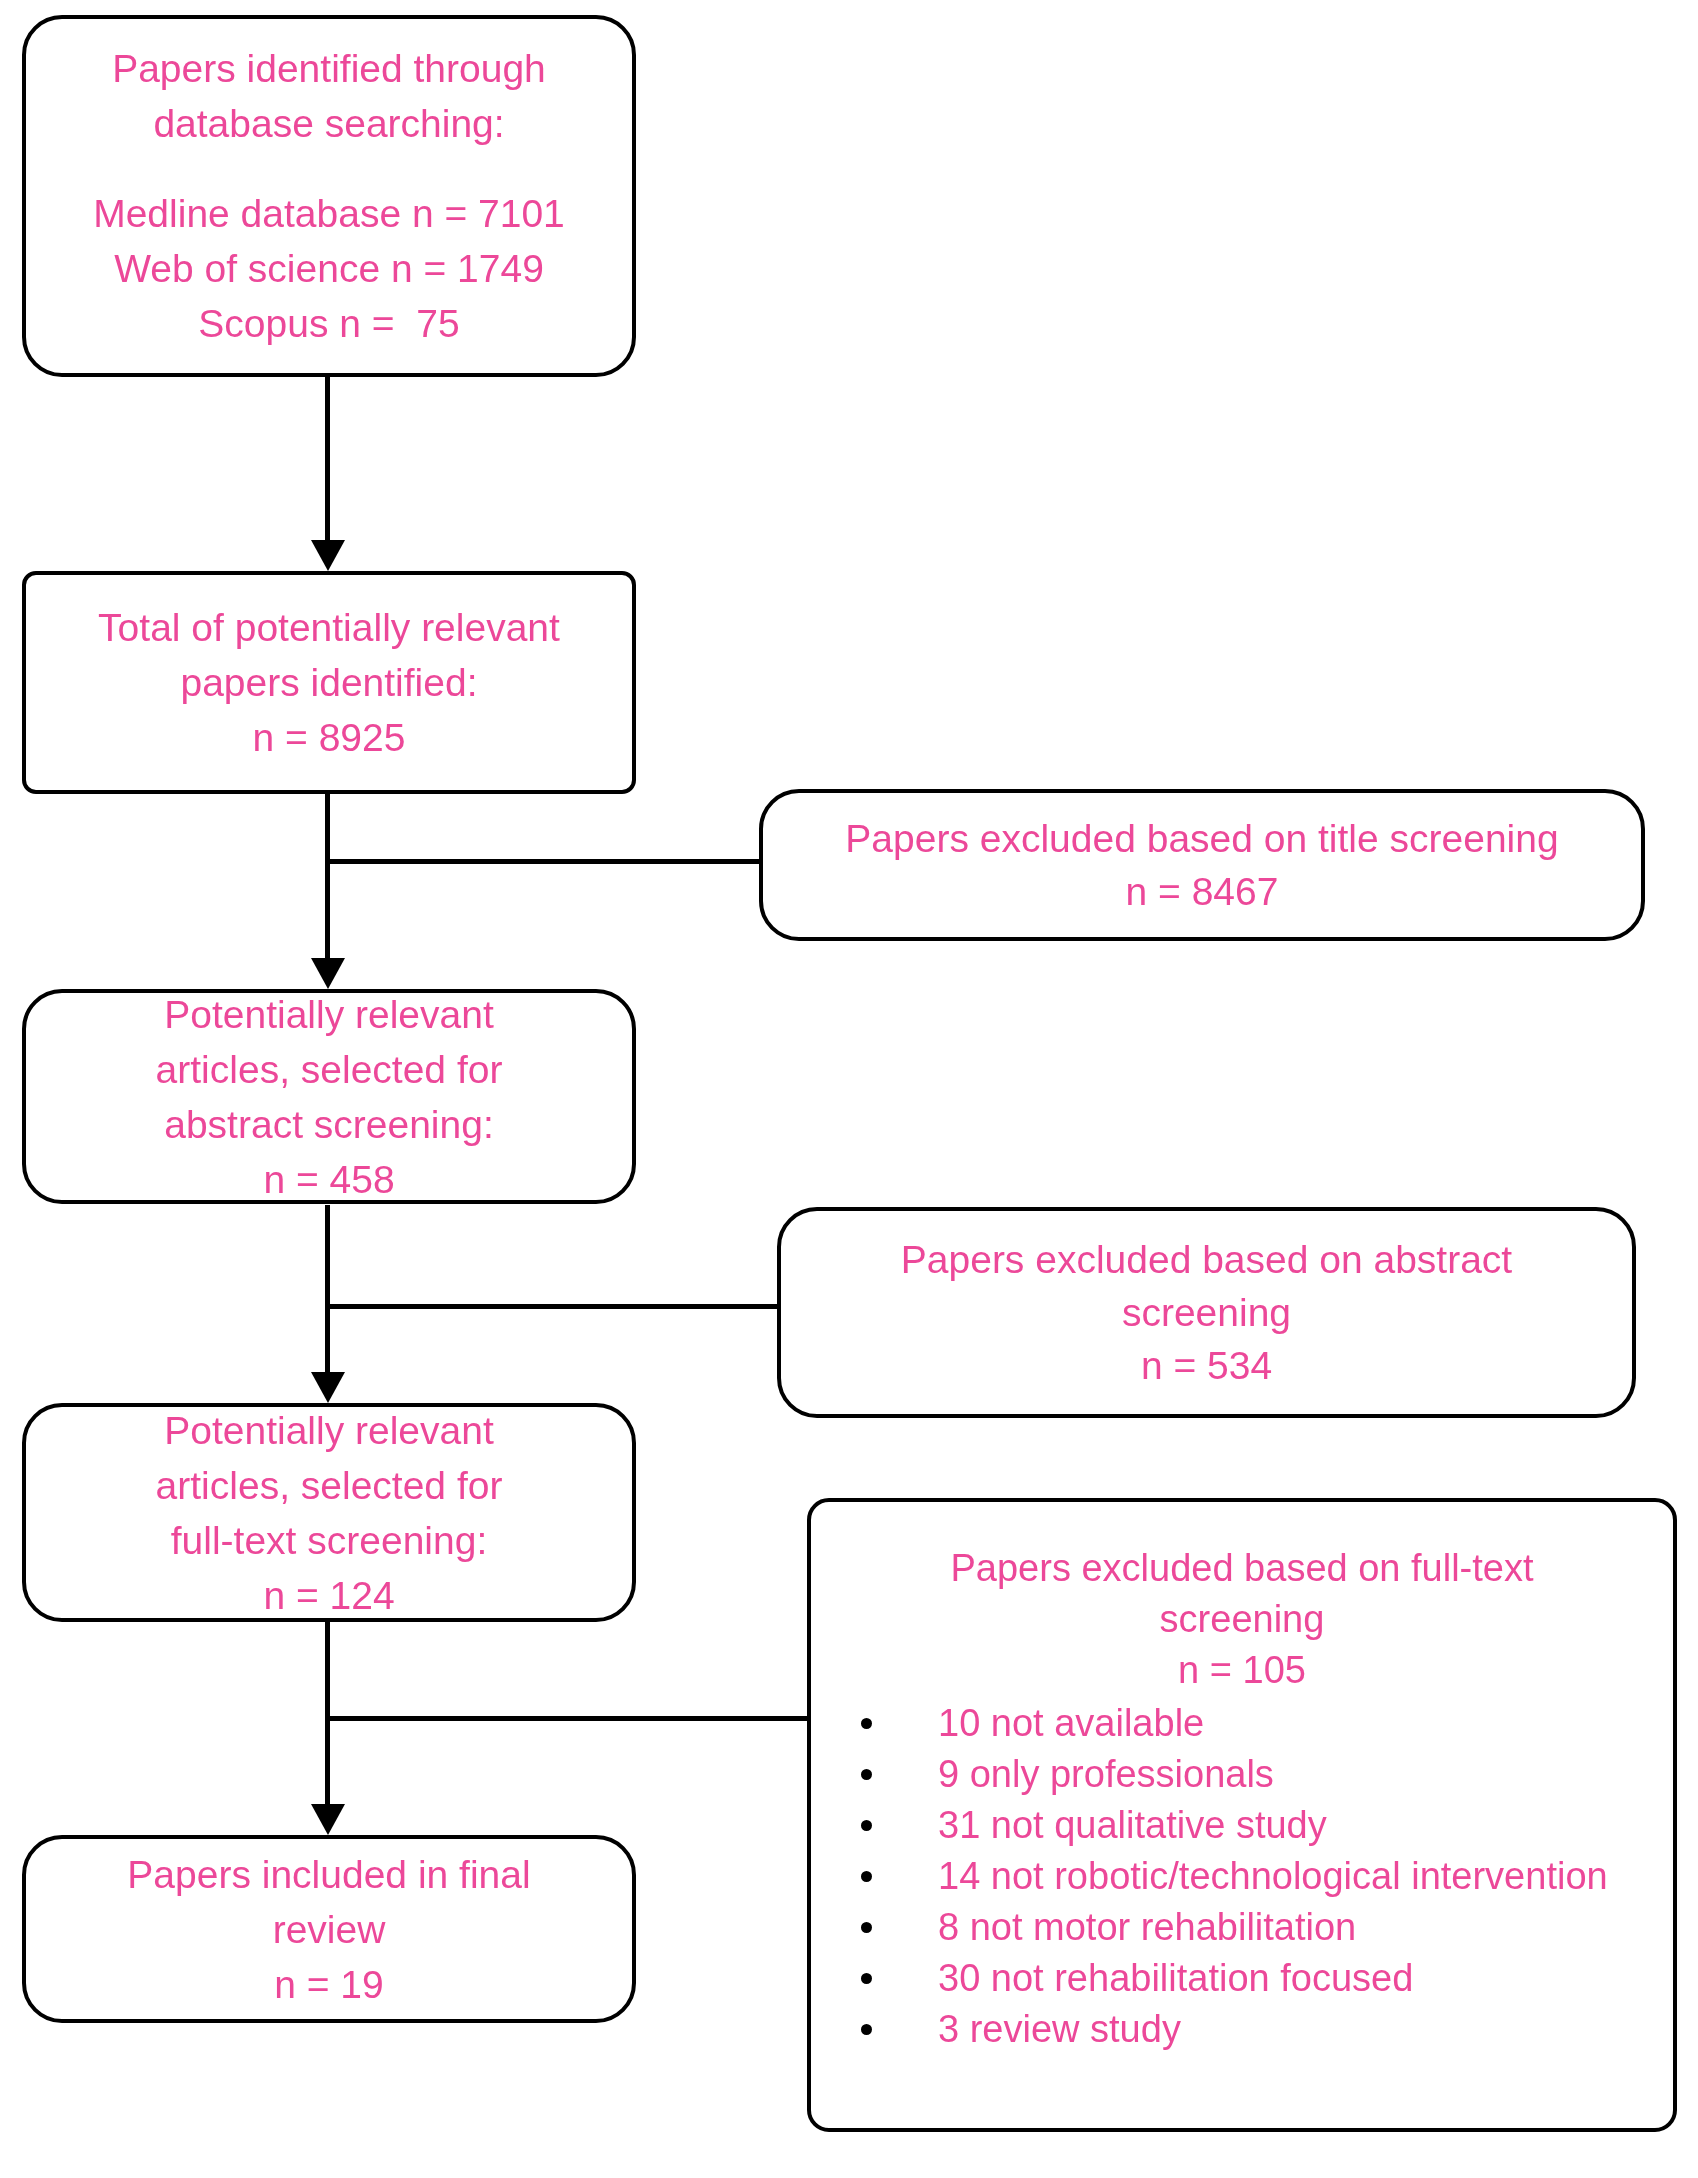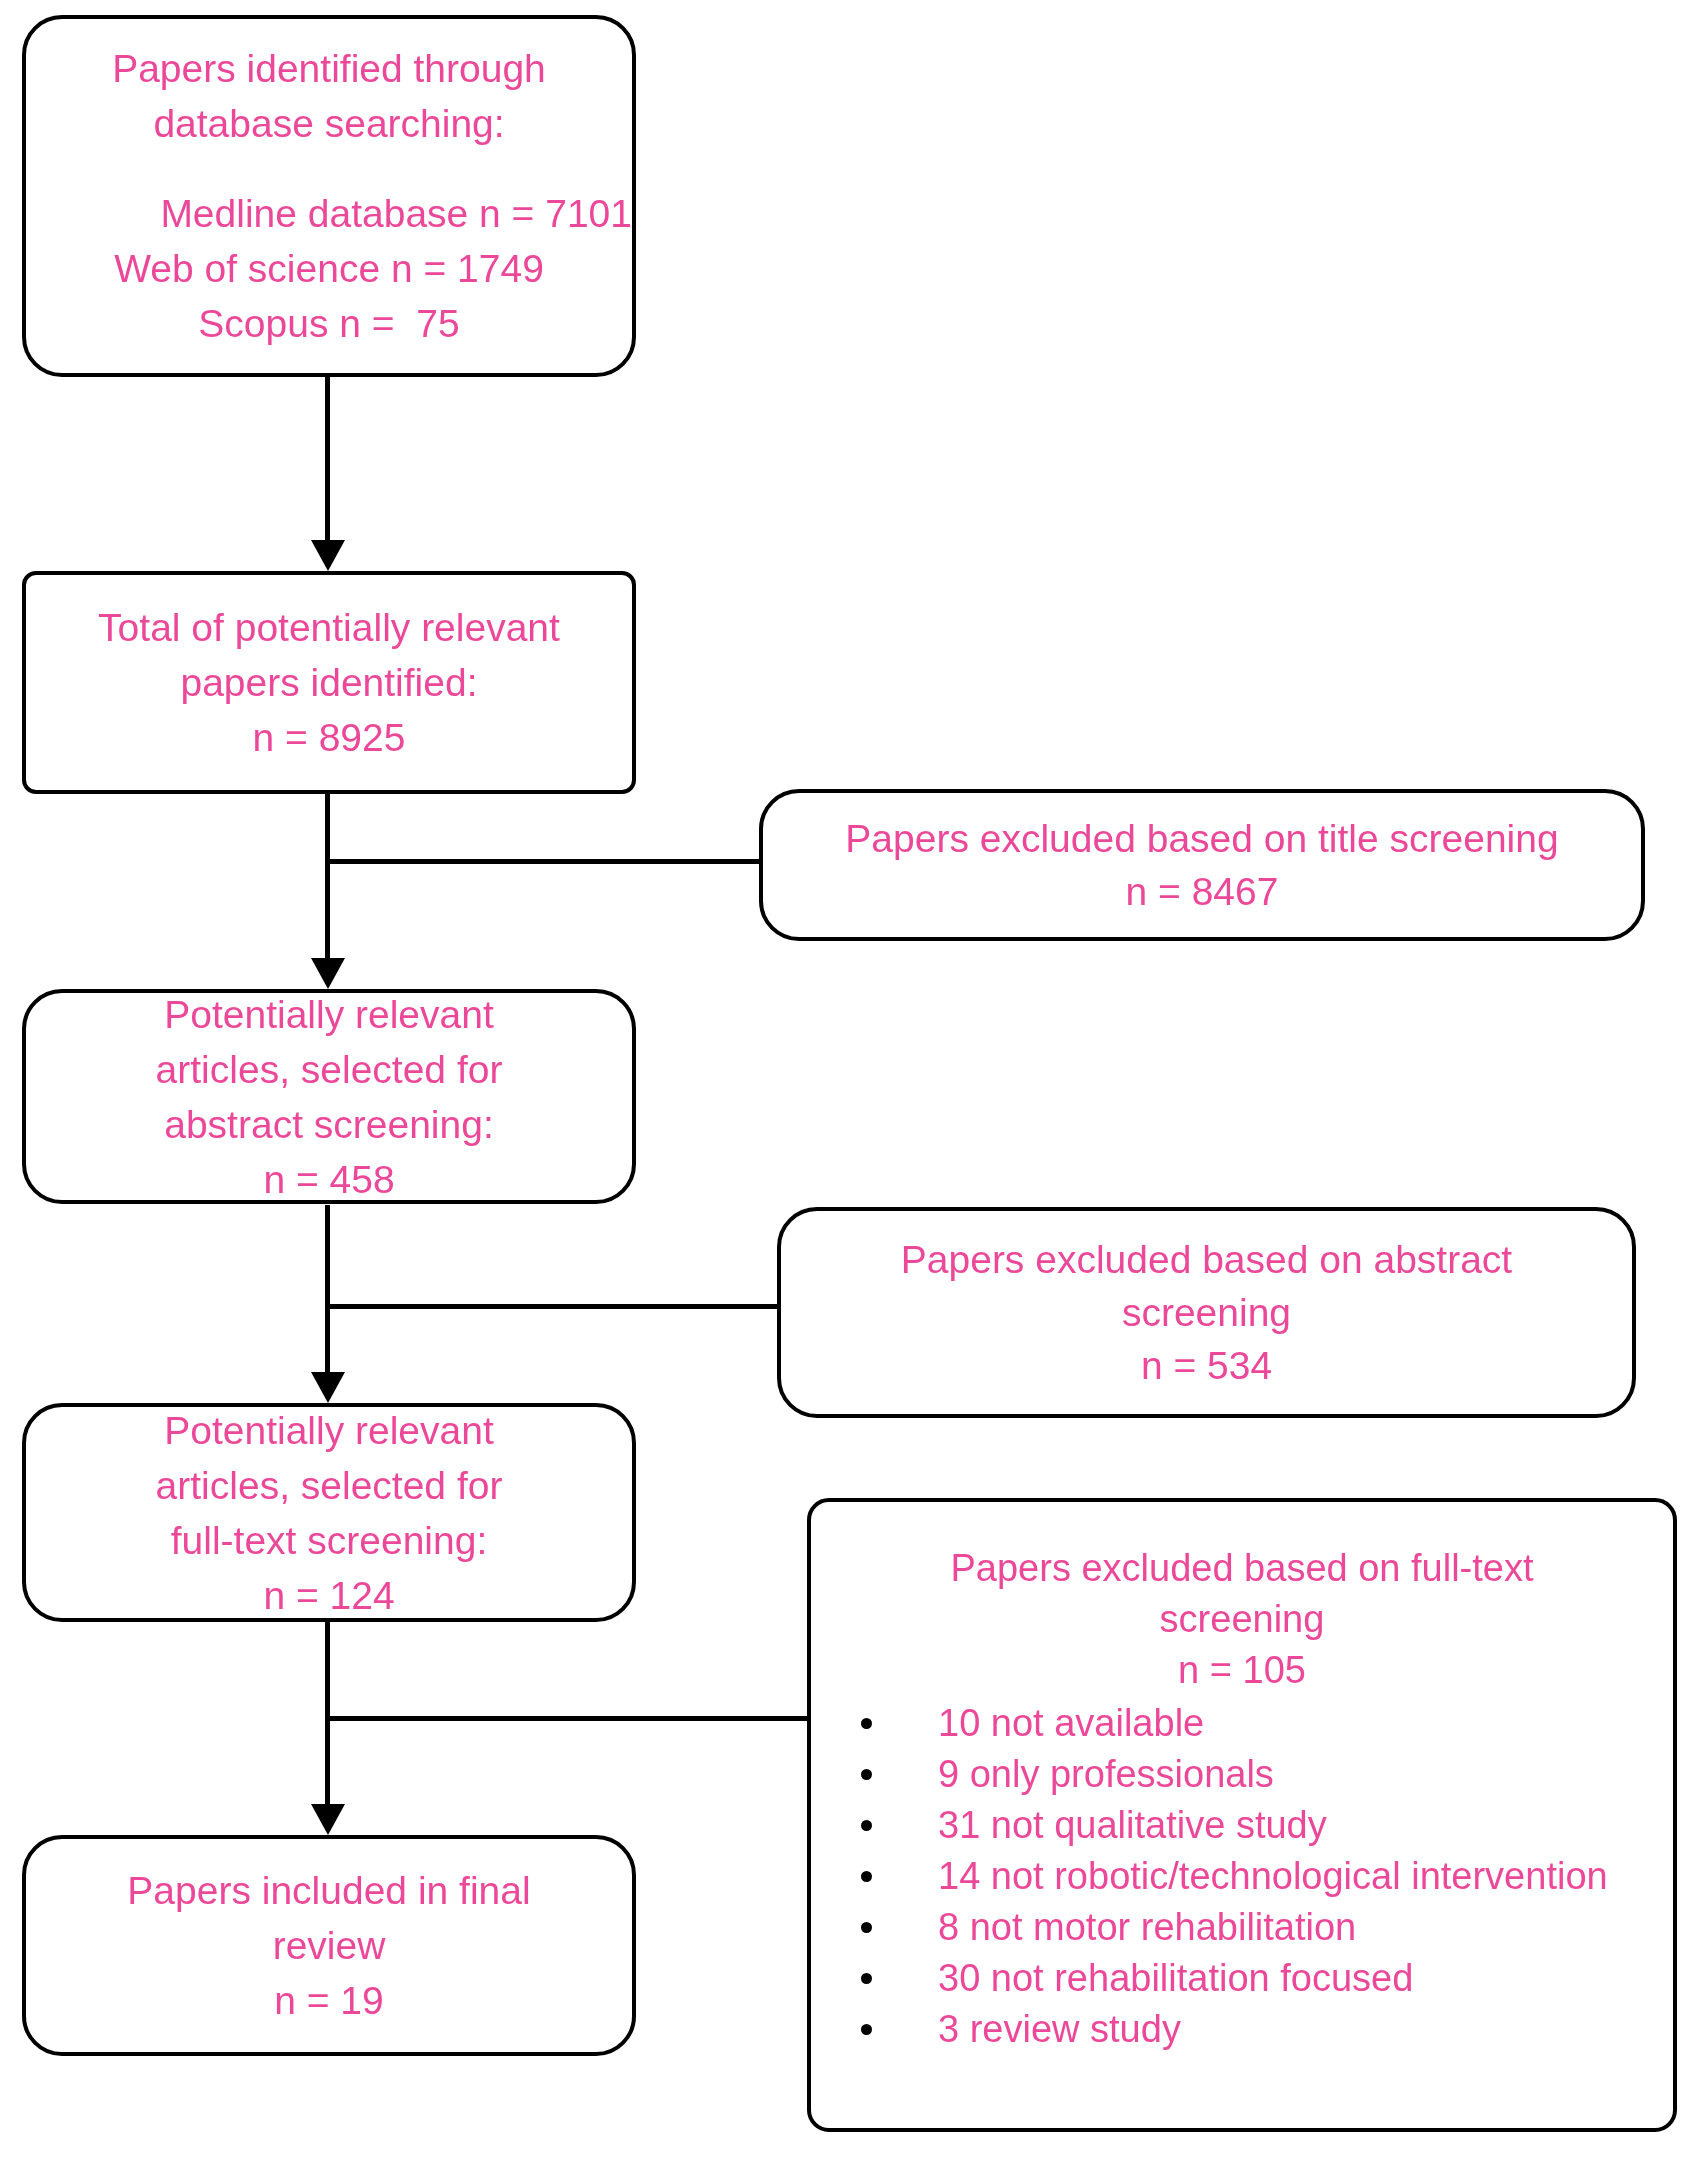--- a/index.html
+++ b/index.html
@@ -24,28 +24,28 @@
     box-sizing: border-box;
     display: flex;
     flex-direction: column;
     justify-content: center;
     align-items: center;
     text-align: center;
     font-size: 39px;
     line-height: 55px;
   }
   .bl { white-space: pre-wrap; width: 100%; }
-  .gap-top { margin-top: 35px; text-align: right; }
+  .gap-top { margin-top: 35px; }
 
   
   #box-identified       { left: 22px;  top: 14.5px;   width: 614px; height: 362px; }
   #box-total            { left: 22px;  top: 571px;  width: 614px; height: 223px; border-radius: 14px; }
   #box-abstract         { left: 22px;  top: 989px; width: 614px; height: 215px; }
   #box-fulltext         { left: 22px;  top: 1403px; width: 614px; height: 219px; }
-  #box-included         { left: 22px;  top: 1835px; width: 614px; height: 221px; text-align: center; }
+  #box-included         { left: 22px;  top: 1835px; width: 614px; height: 188px; text-align: center; }
 
   
   #box-excl-title       { left: 759px; top: 789px;  width: 886px; height: 152px; line-height: 53px; text-align: center; }
   #box-excl-abstract    { left: 777px; top: 1207px; width: 859px; height: 211px; line-height: 53px; }
   #box-excl-fulltext    { left: 807px; top: 1498px; width: 870px; height: 634px;
                           justify-content: flex-start; padding-top: 41px;
                           font-size: 38px; line-height: 51px; border-radius: 22px; }
 
   
   .vline { position: absolute; left: 325px; width: 4.5px; background: #000000; }

